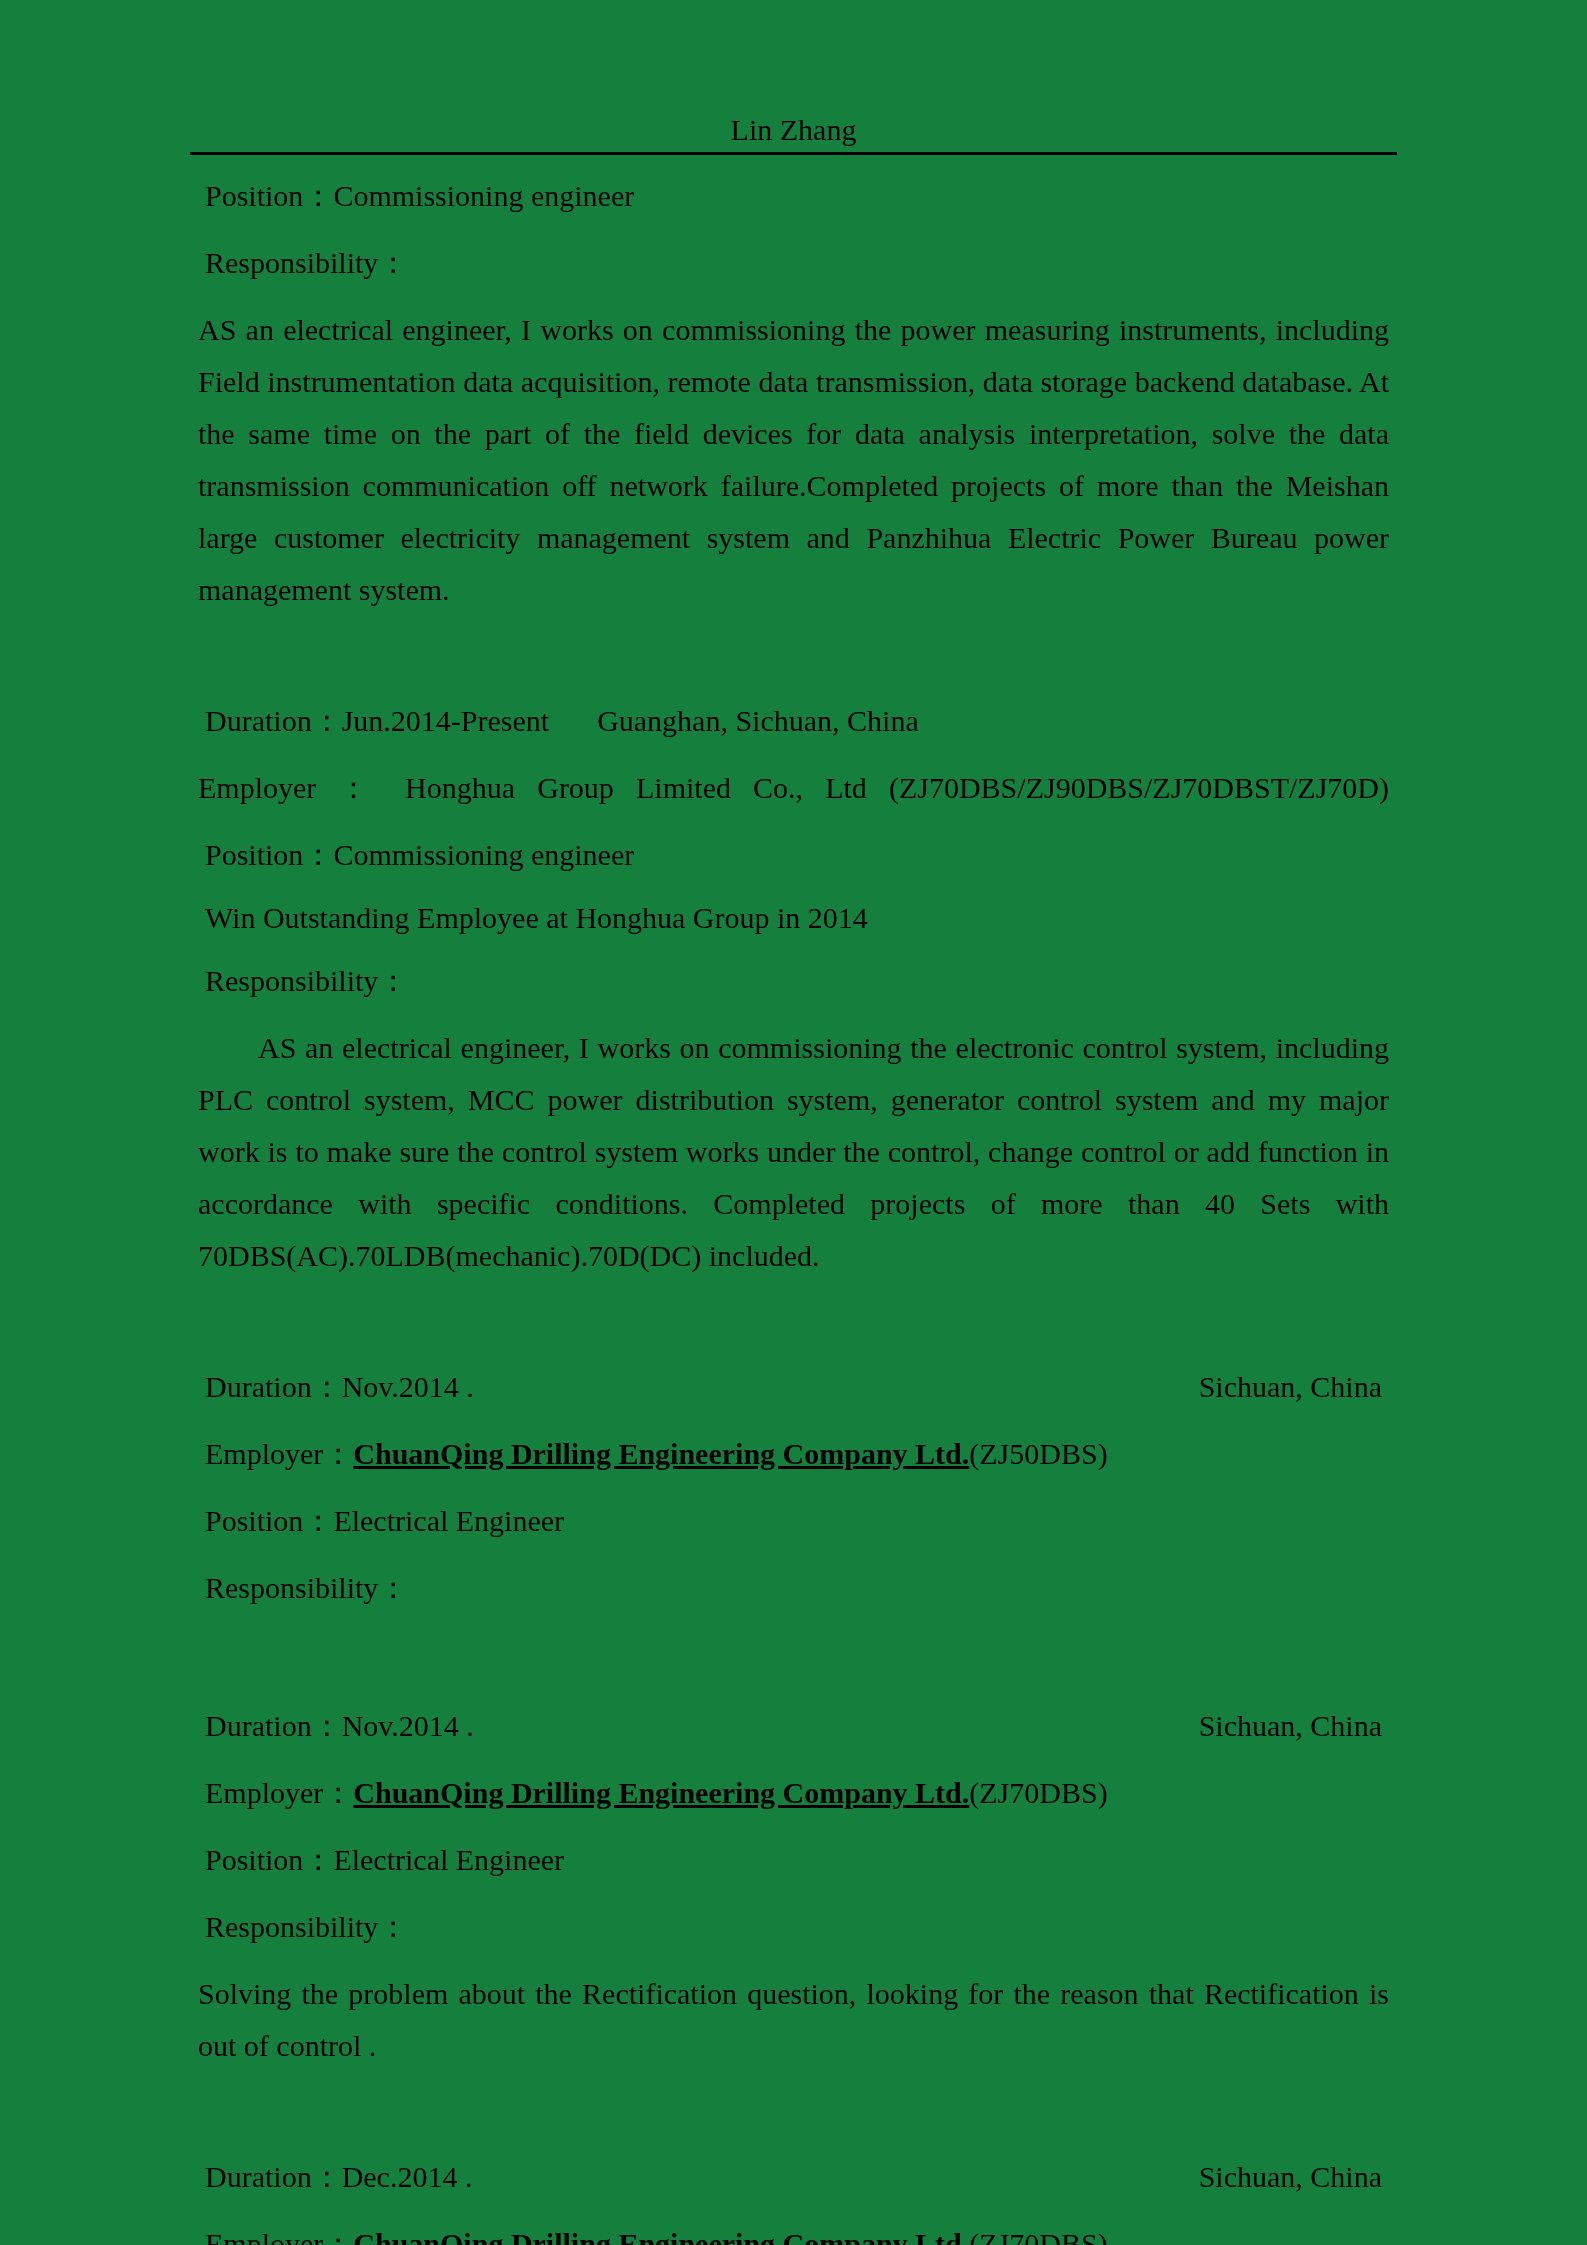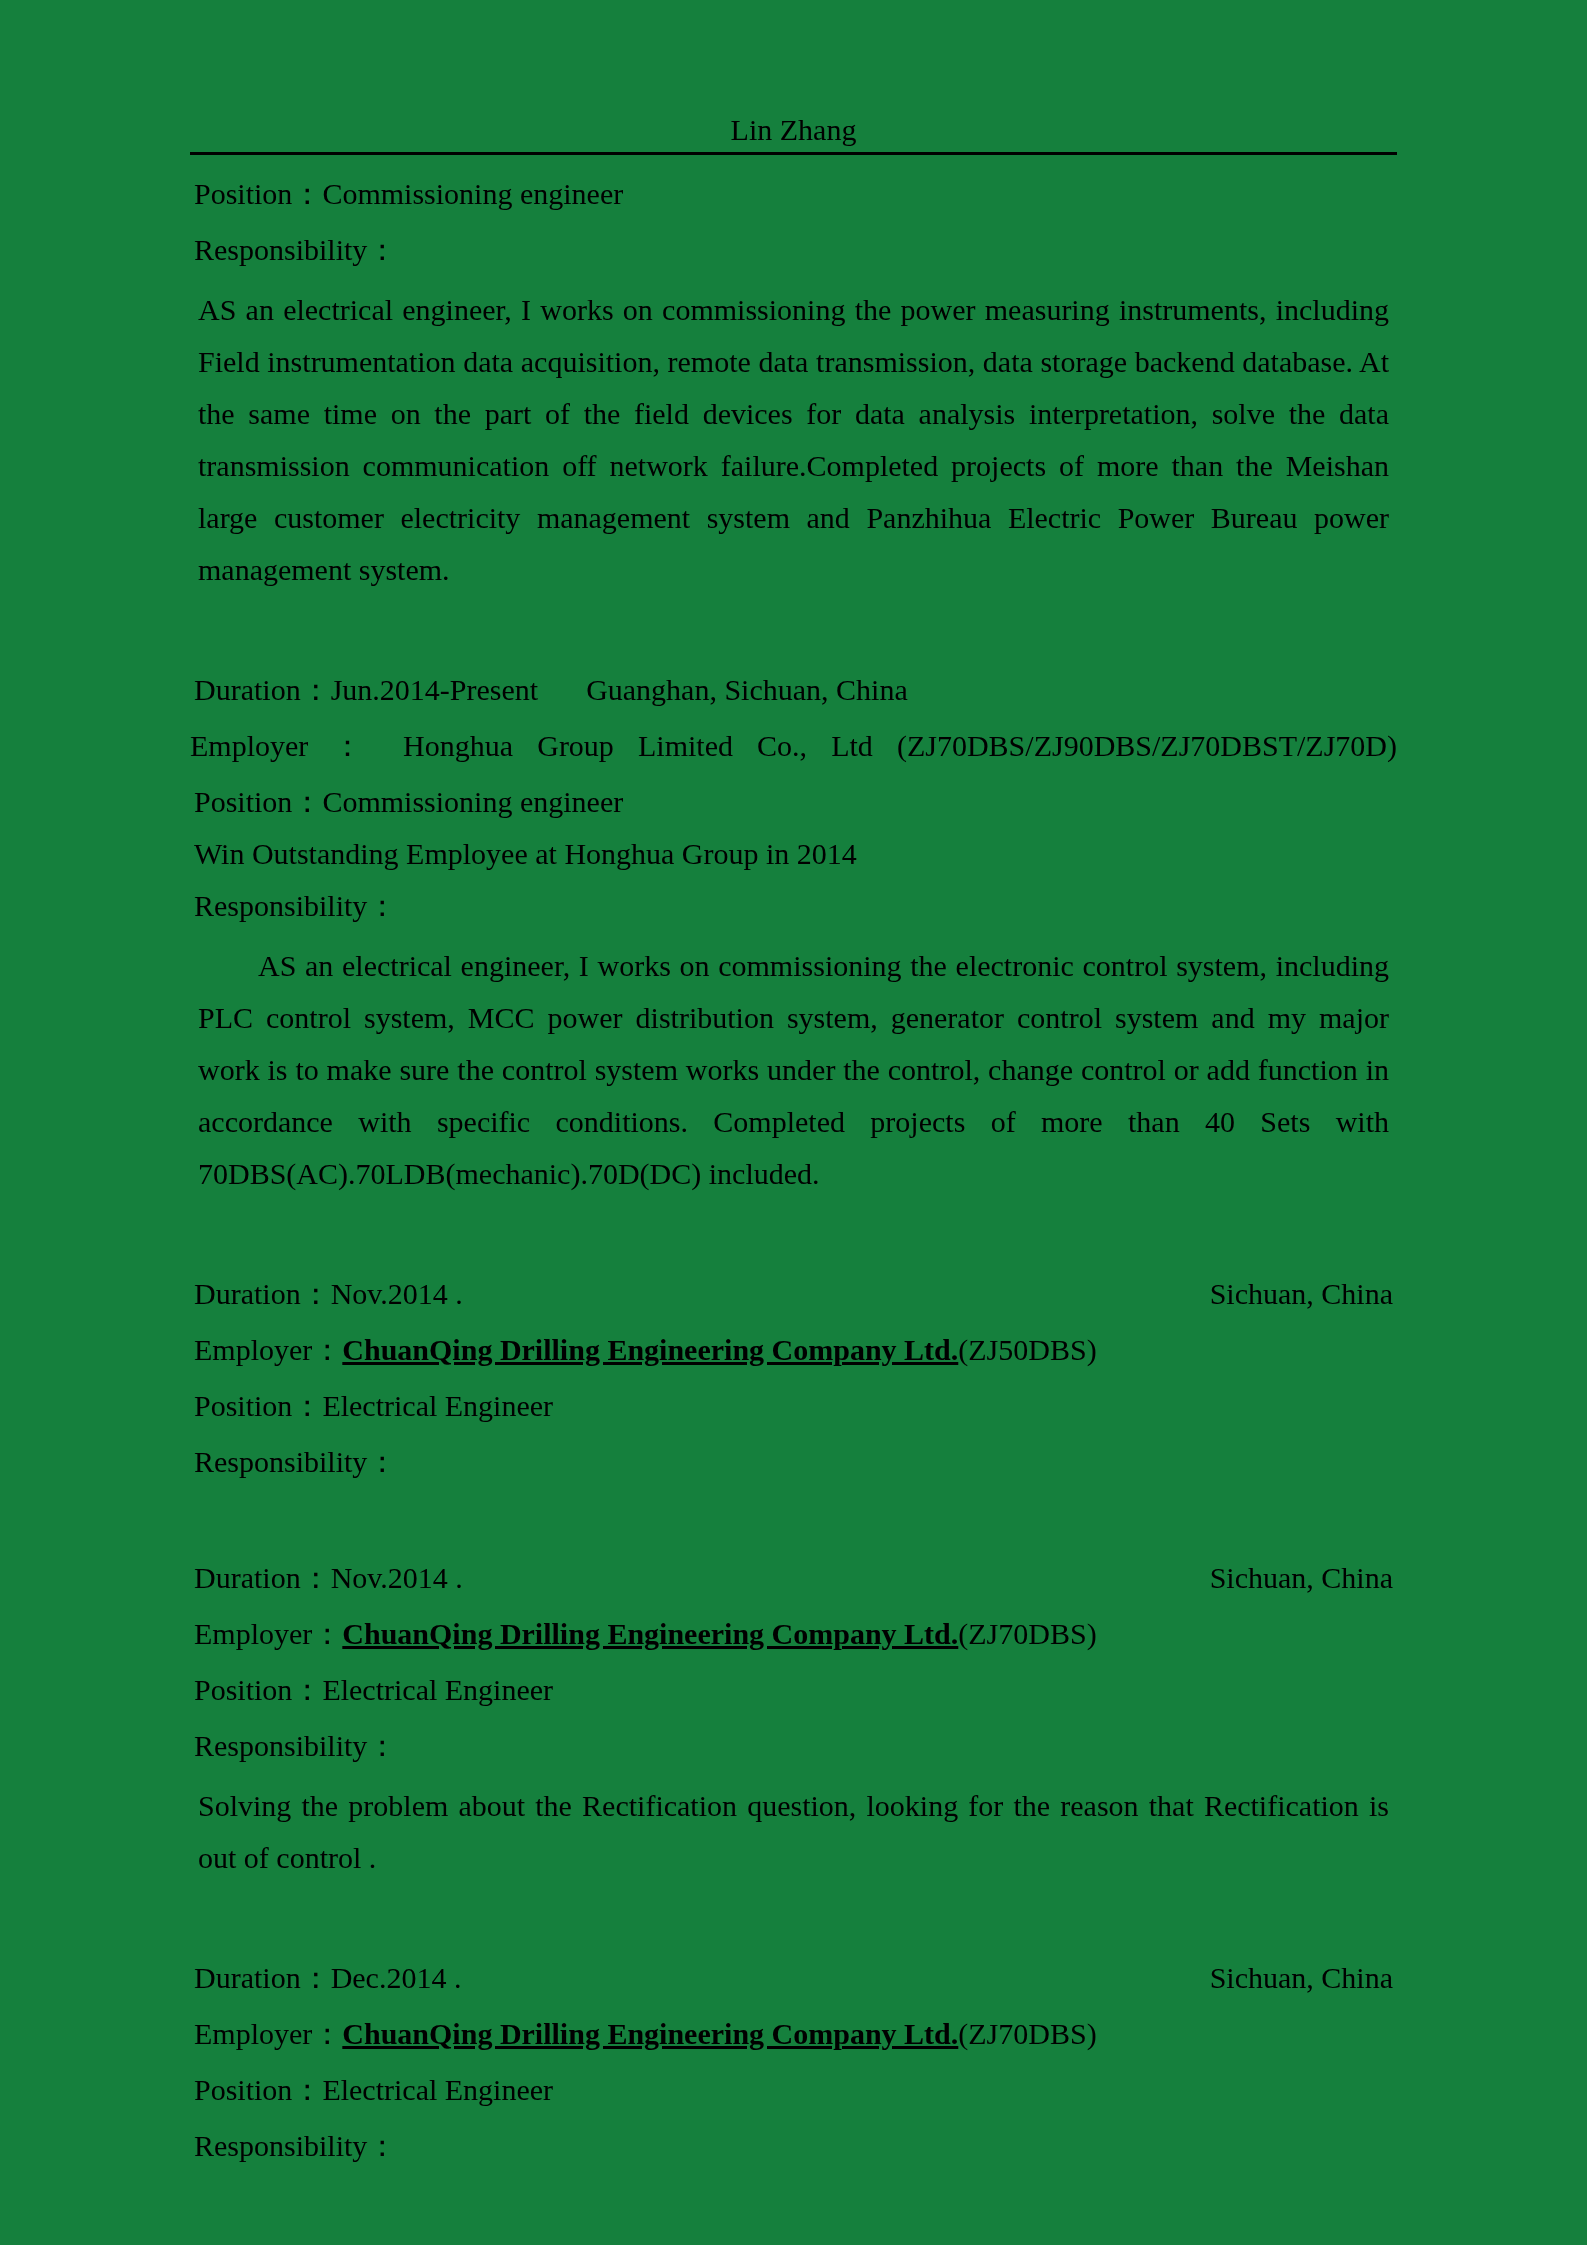--- a/index.html
+++ b/index.html
@@ -22,36 +22,36 @@
   }
   .header {
     padding-top: 106px;
     padding-bottom: 2px;
     border-bottom: 3px solid #000000;
     text-align: center;
     line-height: 40px;
   }
   .content { margin-top: 13px; }
   .line {
-    margin: 4px;
+    margin: 15px;
     line-height: 52px;
     white-space: nowrap;
   }
   .para {
     margin: 8px;
     line-height: 52px;
     text-align: justify;
   }
   .indent { text-indent: 2em; }
   .row-between {
     display: flex;
     justify-content: space-between;
   }
   .force-justify {
-    margin: 0;
+    margin: 8px;
     line-height: 52px;
     text-align: justify;
     text-align-last: justify;
   }
   .award-line { line-height: 44px; }
   .bold { font-weight: bold; text-decoration: underline; }
   .mid-gap { margin-left: 1.6em; }
   .spacer { height: 56px; }
 </style>
 </head>

